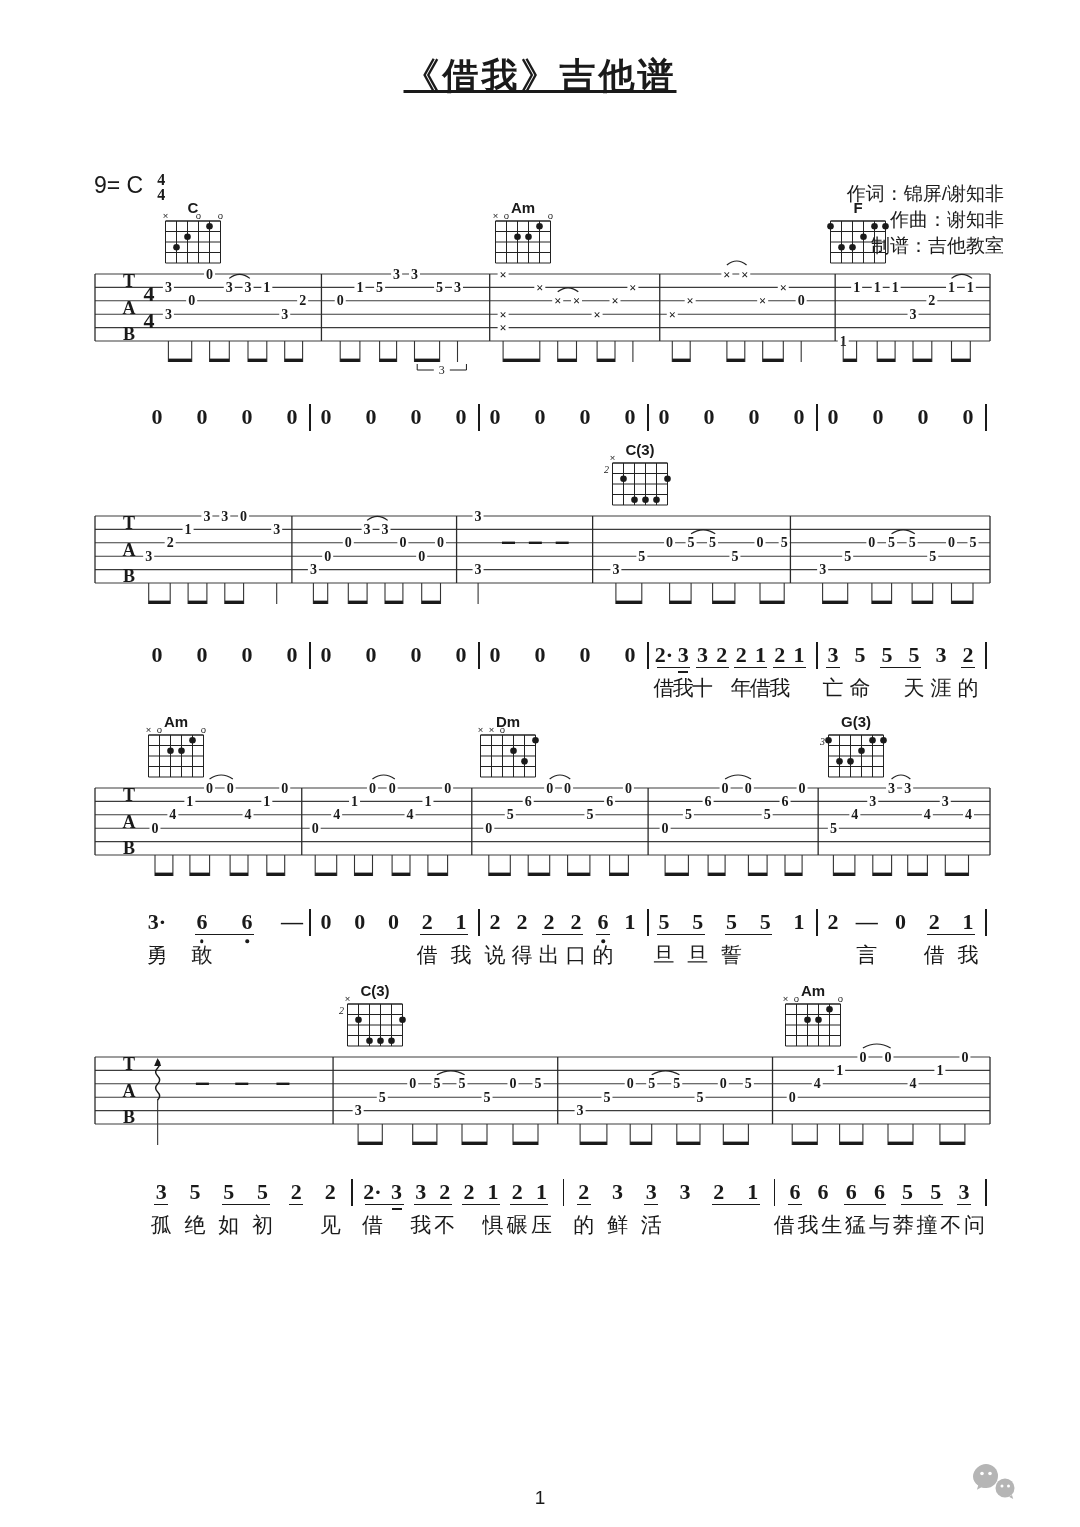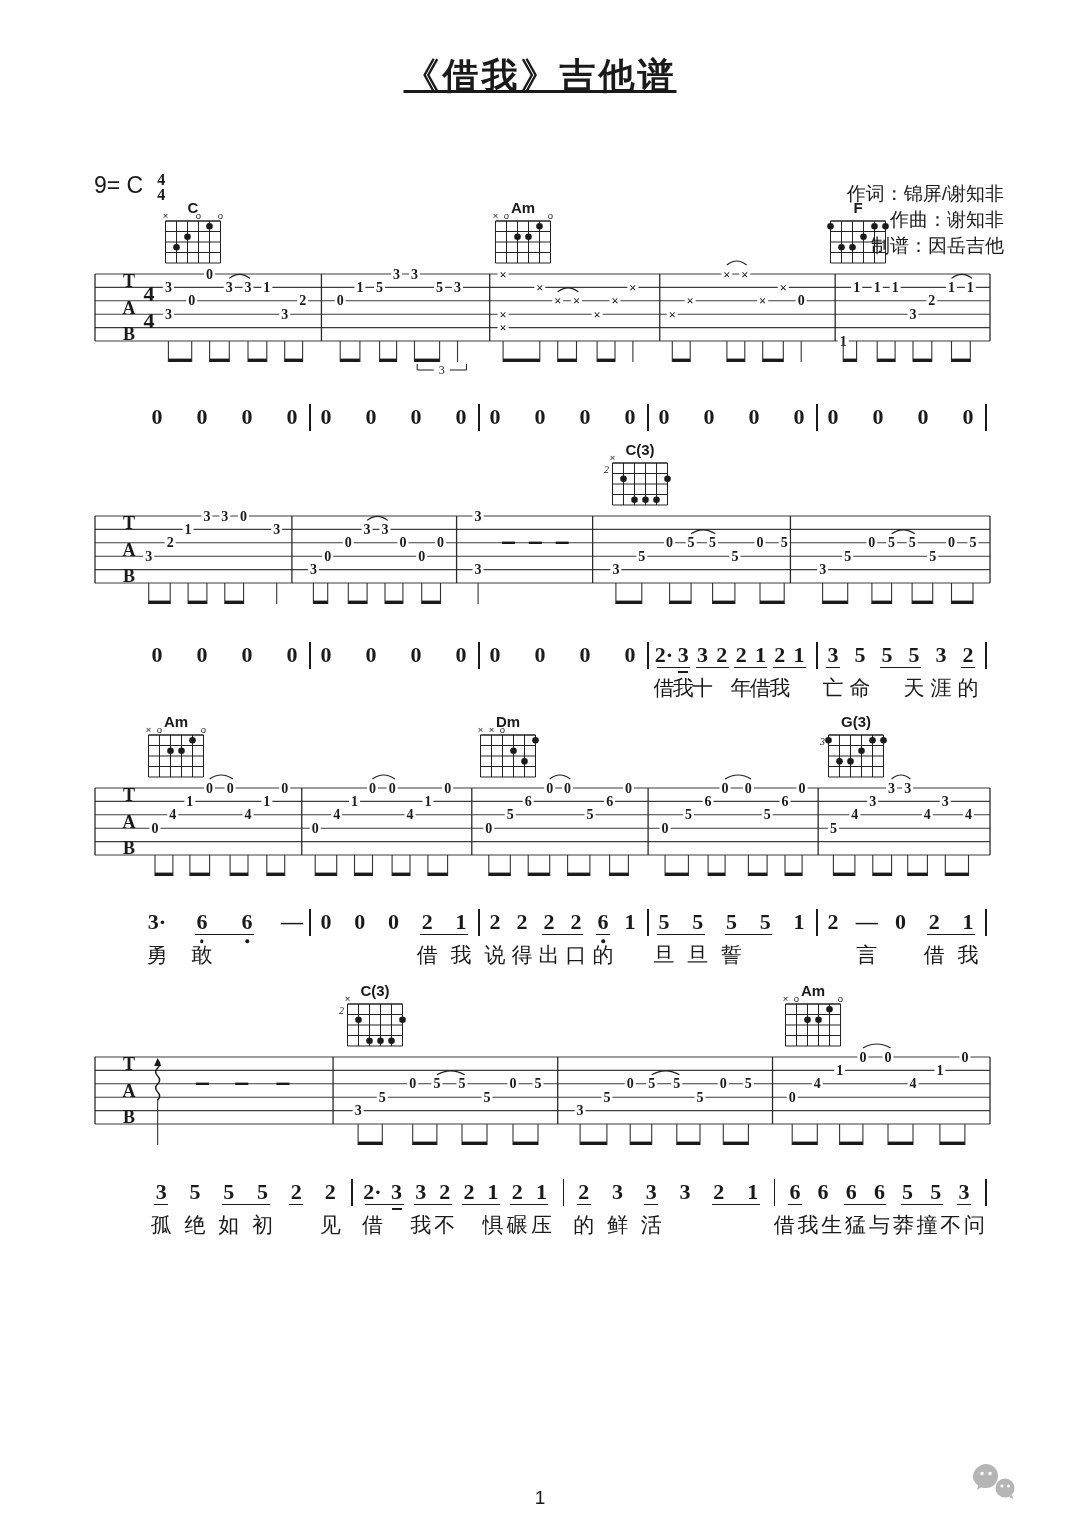--- a/index.html
+++ b/index.html
@@ -32,21 +32,21 @@
 </head>
 <body>
 
 <div class="page">
 
   <div class="title">《借我》吉他谱</div>
 
   <div class="credits">
     <div>作词：锦屏/谢知非</div>
     <div>作曲：谢知非</div>
-    <div>制谱：因岳吉他</div>
+    <div>制谱：吉他教室</div>
   </div>
 
   <div class="keysig">
     <span>9= C</span><span class="frac"><span>4</span><br><span>4</span></span>
   </div>
 
   <svg id="score" width="1080" height="1527">
       <g>
         <line x1="95" y1="274" x2="990" y2="274" stroke="#3c3c3c" stroke-width="1.1"></line>
         <line x1="95" y1="287.4" x2="990" y2="287.4" stroke="#3c3c3c" stroke-width="1.1"></line>

